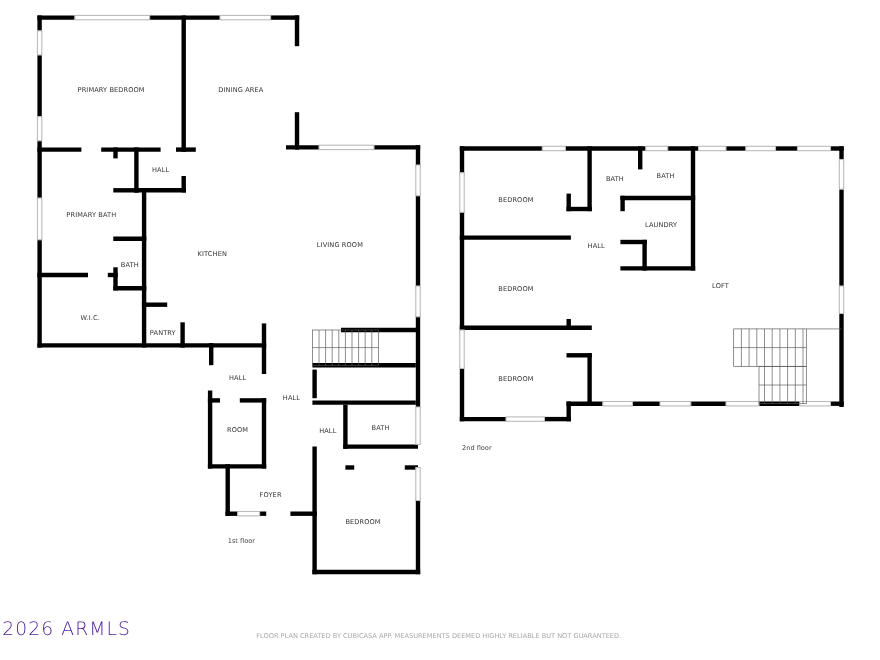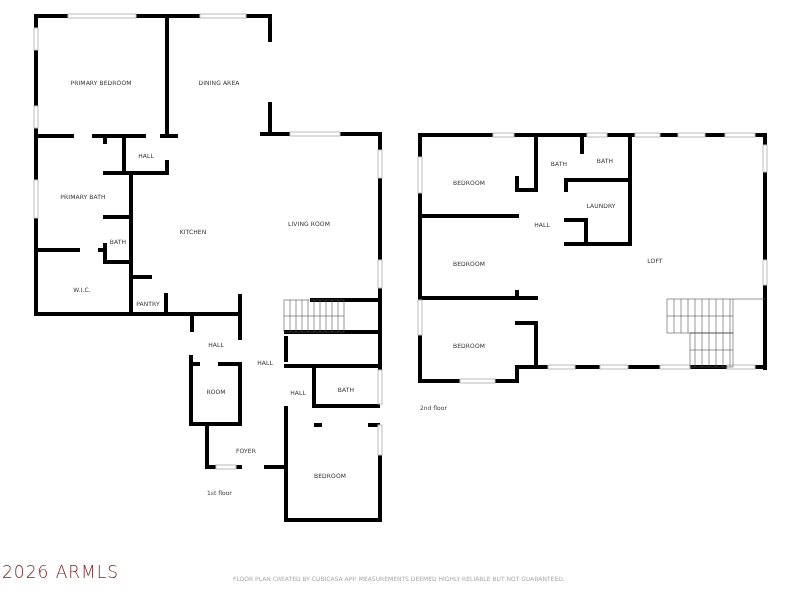--- a/index.html
+++ b/index.html
@@ -1,20 +1,20 @@
 <!DOCTYPE html>
 <html><head>
 <meta charset="utf-8">
 <style>
   html, body { margin:0; padding:0; background:#ffffff; }
   body { width:800px; height:600px; position:relative; overflow:hidden; font-family:"DejaVu Sans", sans-serif; }
   svg.plan { position:absolute; left:0; top:0; }
   .lbl { position:absolute; font-size:6px; color:#333; letter-spacing:0.1px; white-space:nowrap; transform:translate(-50%,-50%); }
   .floorlbl { position:absolute; font-size:6px; color:#444; white-space:nowrap; }
-  .wm { position:absolute; left:2px; top:562px; font-size:17px; color:#7f1d1d; font-family:"DejaVu Sans", sans-serif; font-weight:200; letter-spacing:1px; }
+  .wm { position:absolute; left:2px; top:562px; font-size:17px; color:#4c1d95; font-family:"DejaVu Sans", sans-serif; font-weight:200; letter-spacing:1px; }
   .disc { position:absolute; left:233px; top:575px; font-size:6px; color:#a8a8a8; white-space:nowrap; }
 </style>
 </head>
 <body>
 
 <svg class="plan" width="800" height="600">
   <g stroke="#000" stroke-width="4" fill="none" stroke-linecap="square">
 
     <line x1="36" y1="16" x2="68" y2="16"></line>
     <line x1="136" y1="16" x2="200" y2="16"></line>

